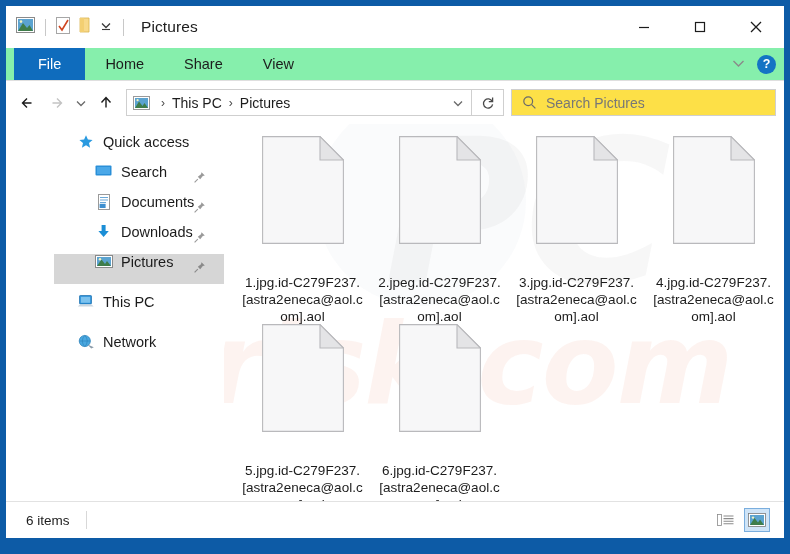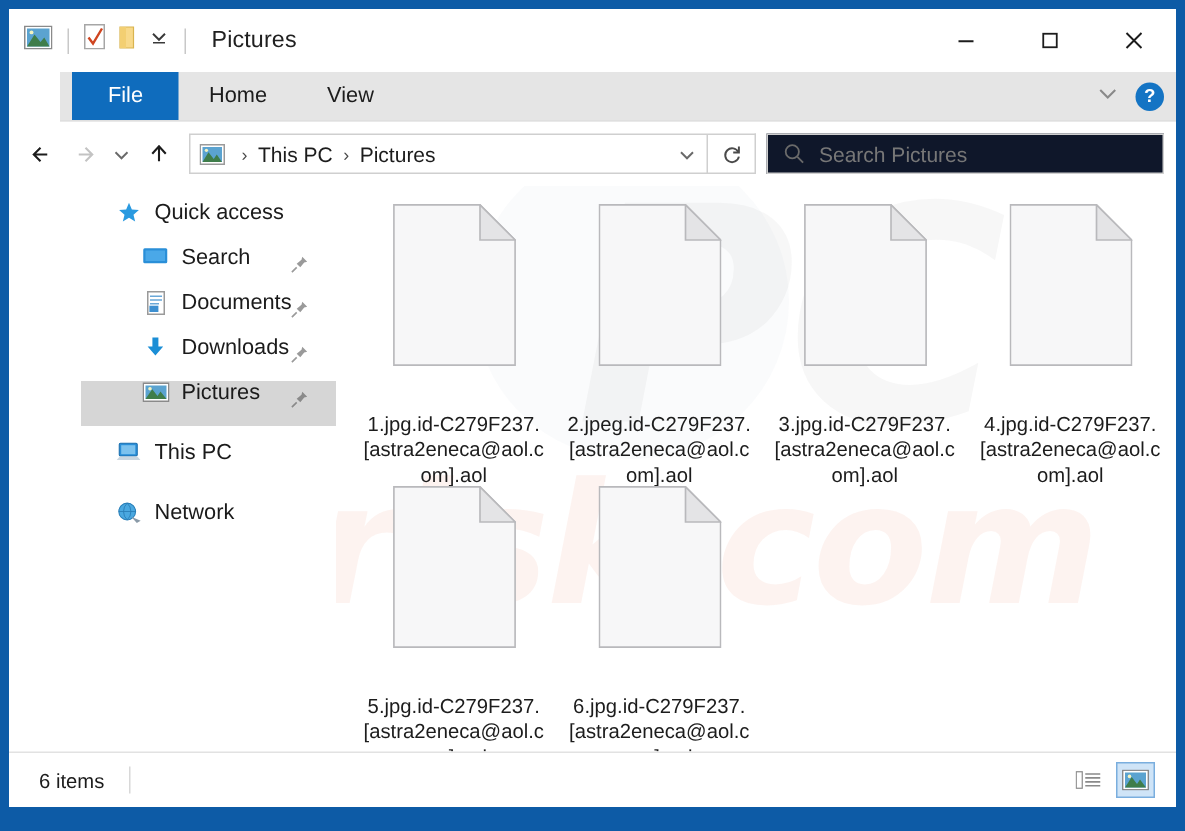--- a/index.html
+++ b/index.html
@@ -79,24 +79,23 @@
     justify-content: center;
     background: transparent;
   }
 
   
   .ribbon {
     height: 32px;
     flex: 0 0 32px;
     display: flex;
     align-items: flex-end;
-    background: #e5e5e5;
+    background: #86efac;
     border-bottom: 1px solid #dfdfdf;
     position: relative;
-    margin-left: 34px;
   }
   .tab {
     display: flex;
     align-items: center;
     justify-content: center;
     font-size: 14.5px;
     color: #1c1c1c;
     padding: 0 20px;
     height: 100%;
     box-sizing: border-box;
@@ -187,21 +186,21 @@
     background: #fff;
     display: flex;
     align-items: center;
     justify-content: center;
     box-sizing: border-box;
   }
   .searchbox {
     flex: 0 0 265px;
     height: 27px;
     border: 1px solid #cfcfcf;
-    background: #0f172a;
+    background: #fde047;
     display: flex;
     align-items: center;
     margin-left: 7px;
     box-sizing: border-box;
   }
   .search-icon { padding: 0 9px 0 10px; display: flex; }
   .search-ph {
     font-size: 14px;
     color: #777777;
     white-space: nowrap;
@@ -427,20 +426,21 @@
           <svg width="18" height="18" viewBox="0 0 18 18">
             <path d="M4 4 L14 14 M14 4 L4 14" stroke="#1c1c1c" stroke-width="1.3"></path>
           </svg>
         </div>
       </div>
     </div>
 
     <div class="ribbon">
       <div class="tab file">File</div>
       <div class="tab">Home</div>
+      <div class="tab">Share</div>
       <div class="tab">View</div>
       <div class="ribbon-right">
         <span>
           <svg width="17" height="12" viewBox="0 0 17 12">
             <path d="M3.5 4 L8.5 9 L13.5 4" fill="none" stroke="#8a8a8a" stroke-width="1.4"></path>
           </svg>
         </span>
         <span class="help-circle">?</span>
       </div>
     </div>

